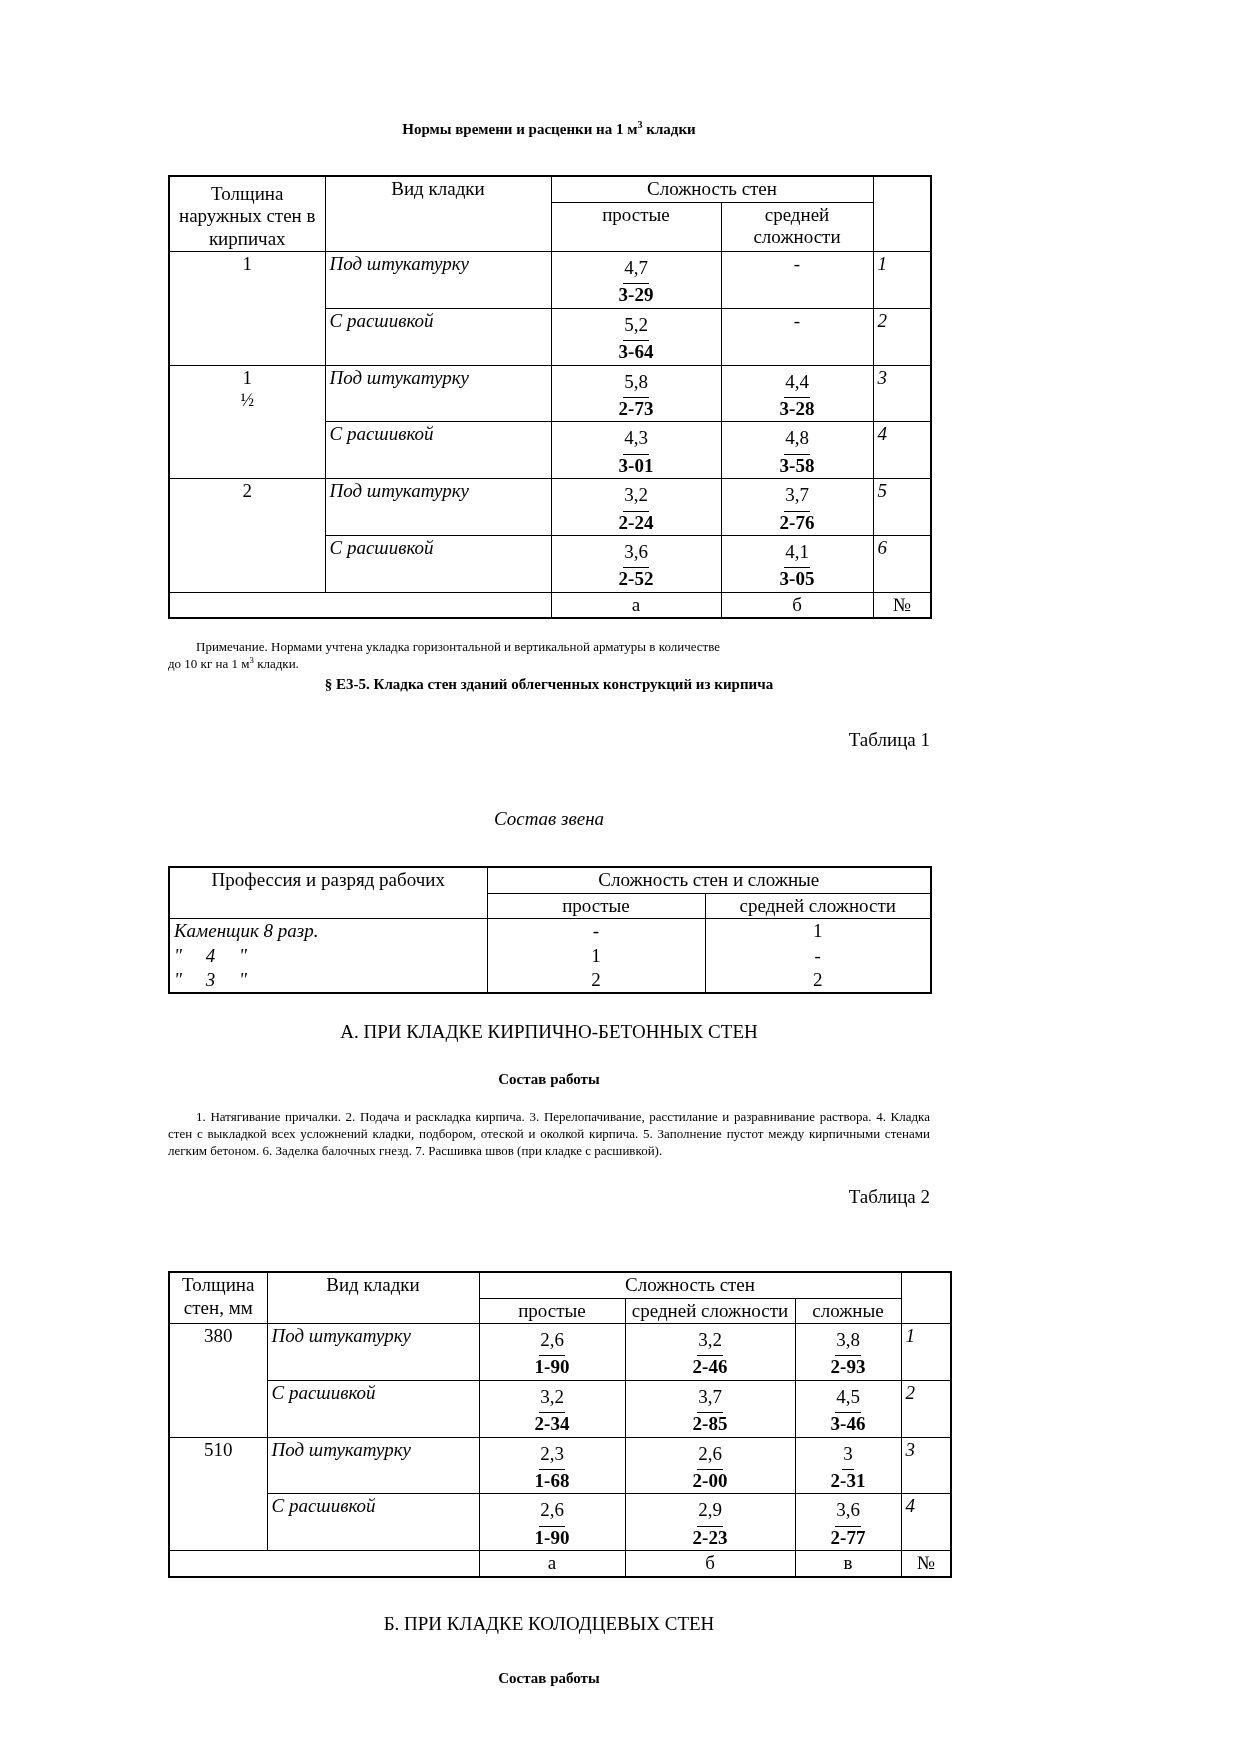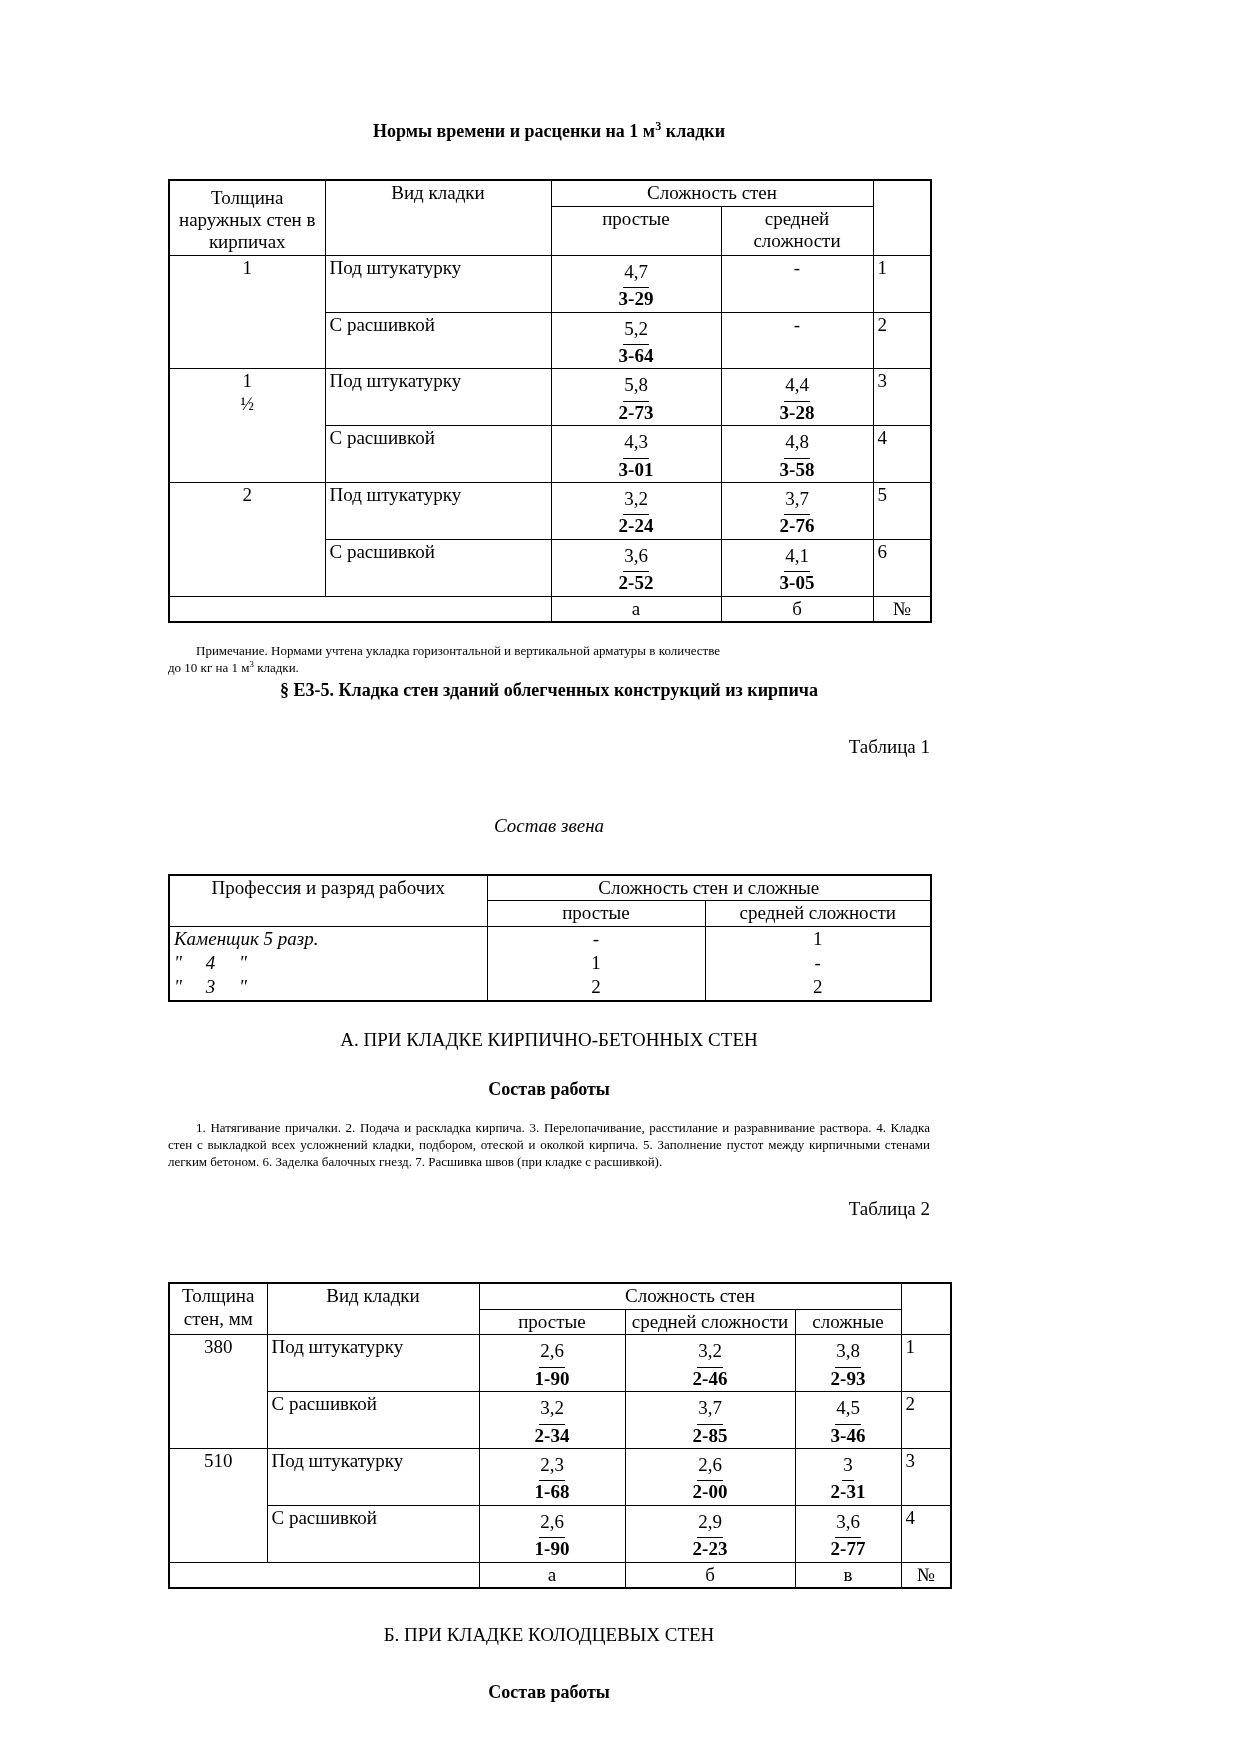--- a/index.html
+++ b/index.html
@@ -25,21 +25,21 @@
     position: absolute;
     left: 168px;
     top: 120px;
     width: 762px;
   }
 
   
   .h-center-bold {
     text-align: center;
     font-weight: bold;
-    font-size: 18px;
+    font-size: 15px;
     line-height: 1.25;
   }
   .h-center {
     text-align: center;
     font-size: 19px;
     line-height: 1.25;
   }
   .h-center-italic {
     text-align: center;
     font-style: italic;
@@ -71,21 +71,21 @@
   table.doc td, table.doc th {
     border: 1px solid #000;
     padding: 1px 4px;
     font-weight: normal;
     vertical-align: top;
     line-height: 1.18;
   }
   table.doc.thick { border: 2px solid #000; margin-top: 16px; }
   table.doc.thick > tbody > tr > td { border-color: #000; }
   .ctr { text-align: center; }
-  .lft { text-align: left; }
+  .lft { text-align: left; font-style: italic; }
   .mid { vertical-align: middle; }
 
   
   .frac {
     text-align: center;
     line-height: 1.15;
   }
   .frac .num {
     display: block;
     border-bottom: 1px solid #000;
@@ -252,21 +252,21 @@
       <tbody>
         <tr>
           <td rowspan="2" class="ctr mid">Профессия и разряд рабочих</td>
           <td colspan="2" class="ctr">Сложность стен и сложные</td>
         </tr>
         <tr>
           <td class="ctr">простые</td>
           <td class="ctr">средней сложности</td>
         </tr>
         <tr>
-          <td style="border-bottom:none" class="lft italic">Каменщик 5 разр.</td>
+          <td style="border-bottom:none" class="lft italic">Каменщик 8 разр.</td>
           <td style="border-bottom:none" class="ctr">-</td>
           <td style="border-bottom:none" class="ctr">1</td>
         </tr>
         <tr>
           <td style="border-top:none;border-bottom:none;white-space:pre" class="lft italic">"     4     "</td>
           <td style="border-top:none;border-bottom:none" class="ctr">1</td>
           <td style="border-top:none;border-bottom:none" class="ctr">-</td>
         </tr>
         <tr>
           <td style="border-top:none;white-space:pre" class="lft italic">"     3     "</td>

